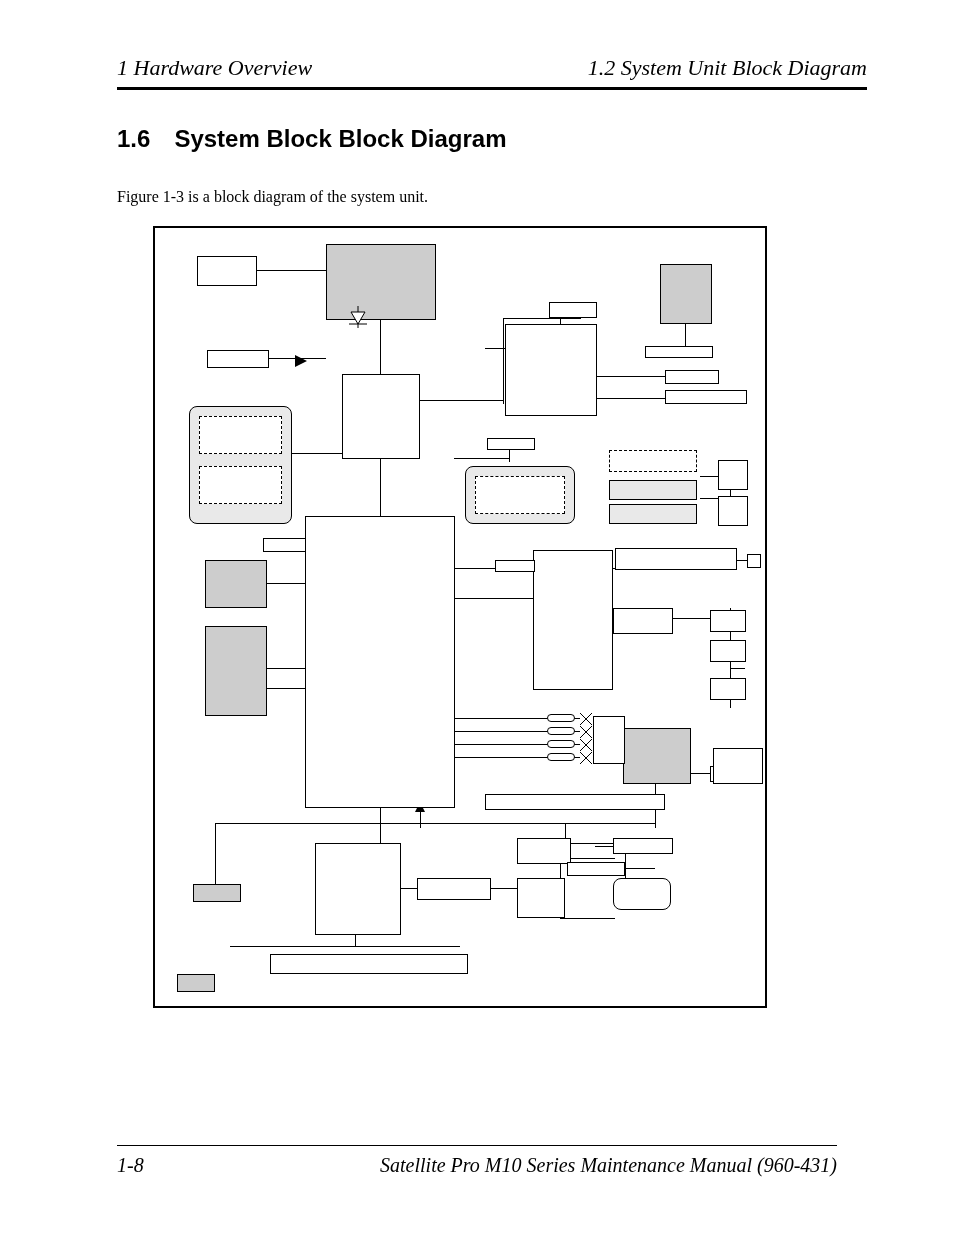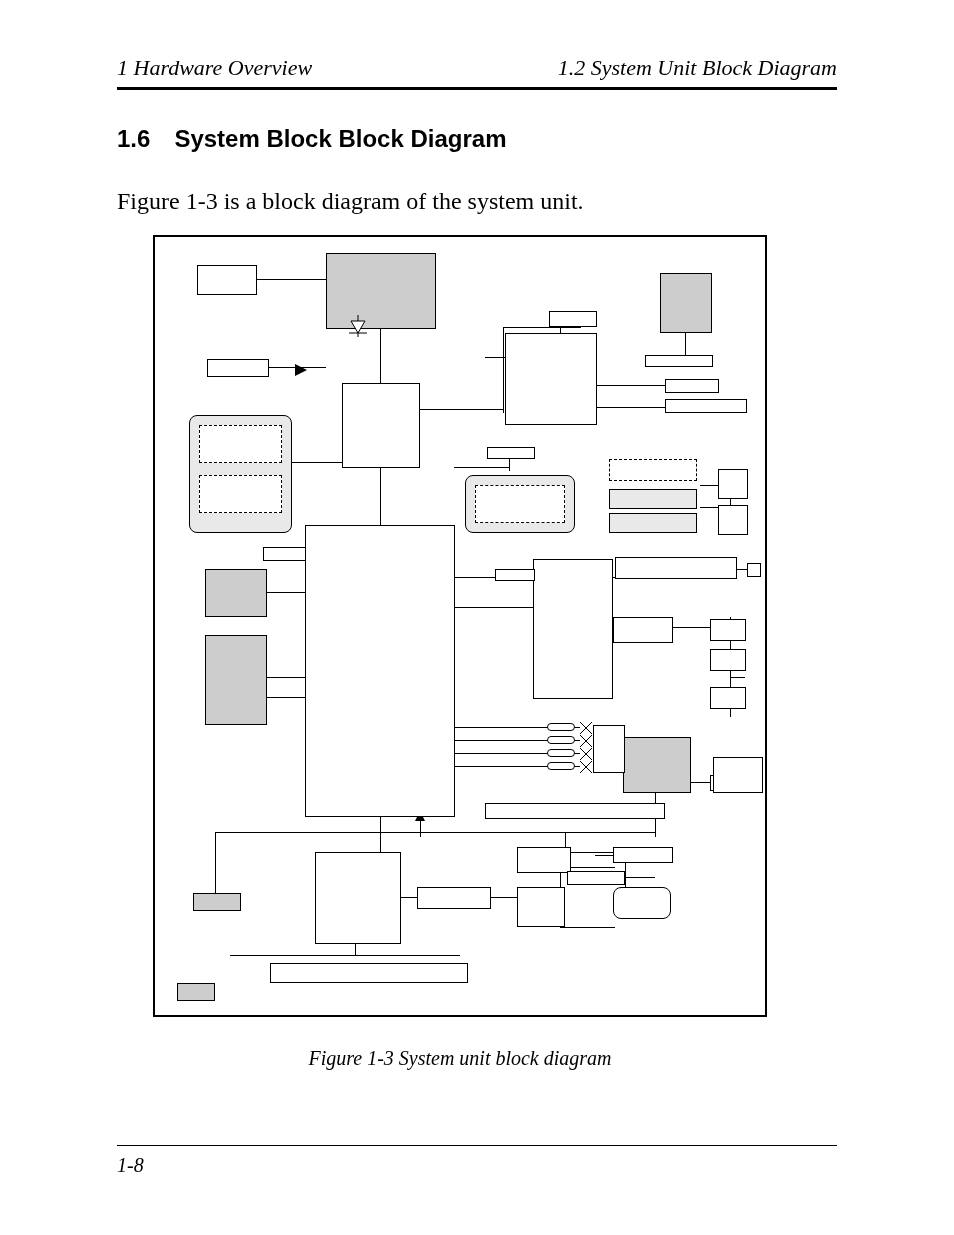--- a/index.html
+++ b/index.html
@@ -9,21 +9,21 @@
     height: 1235px;
     background: #fff;
     font-family: "Times New Roman", Times, serif;
     color: #000;
   }
   .page {
     position: relative;
     width: 954px;
     height: 1235px;
     box-sizing: border-box;
-    padding: 55px 117px 0 117px;
+    padding: 55px 87px 0 117px;
   }
   .header-row {
     display: flex;
     justify-content: space-between;
     font-style: italic;
     font-size: 22px;
     padding-bottom: 6px;
   }
   .rule-thick {
     border: none;
@@ -31,21 +31,21 @@
     margin: 0 0 35px 0;
   }
   .section-heading {
     font-family: Arial, Helvetica, sans-serif;
     font-weight: bold;
     font-size: 24px;
     margin: 0 0 35px 0;
   }
   .section-heading .num { display:inline-block; margin-right: 24px; }
   .intro {
-    font-size: 24px;
+    font-size: 16px;
     margin: 0 0 20px 0;
   }
   .figure-area {
     position: relative;
     width: 614px;
     height: 782px;
     border: 2px solid #000;
     margin-left: 36px;
     box-sizing: border-box;
     background: #fff;
@@ -316,21 +316,21 @@
 
     <div class="box rounded" style="left:458px; top:650px; width:58px; height:32px;"></div>
     <div class="box" style="left:362px; top:650px; width:48px; height:40px;"></div>
     <div class="box" style="left:458px; top:610px; width:60px; height:16px;"></div>
     <div class="box" style="left:412px; top:634px; width:58px; height:14px;"></div>
 
     <div class="box" style="left:115px; top:726px; width:198px; height:20px;"></div>
     <div class="box fill-grey" style="left:22px; top:746px; width:38px; height:18px;"></div>
   </div>
 
-  <div class="caption">Figure 1-3  System unit block diagram</div>
 
   <div class="footer">
     <hr class="rule-thin">
     <div class="footer-row">
       <span>1-8</span>
+      <span>Satellite Pro M10 Series Maintenance Manual (960-431)</span>
     </div>
   </div>
 </div>
 
 </body></html>

